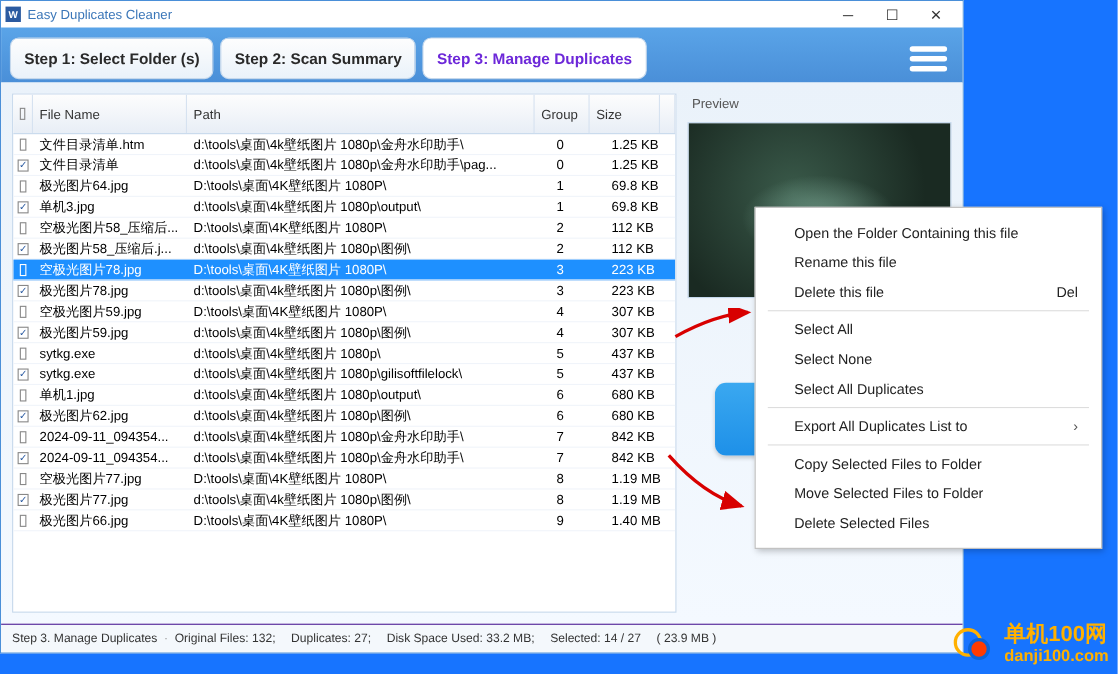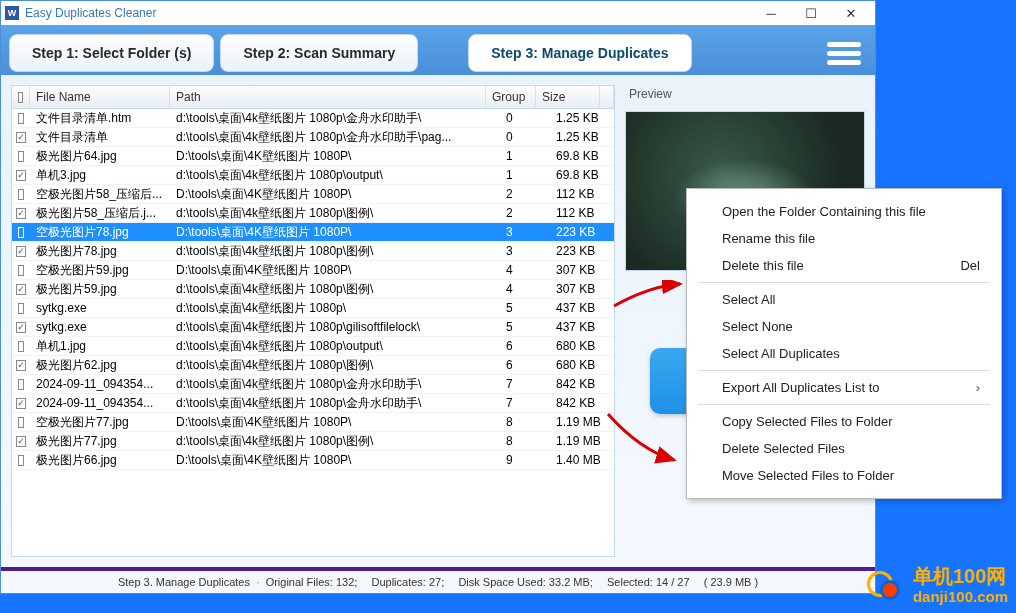--- a/index.html
+++ b/index.html
@@ -4,29 +4,29 @@
 <style>
 * { margin: 0; padding: 0; box-sizing: border-box; font-family: "Microsoft YaHei", Arial, sans-serif; }
 body { background: #1774ff; width: 1016px; height: 613px; overflow: hidden; position: relative; }
 .window { position: absolute; left: 0; top: 0; width: 876px; height: 594px; background: #fff; border: 1px solid #4a8fd8; display: flex; flex-direction: column; }
 .titlebar { height: 24px; background: #fff; display: flex; align-items: center; padding: 0 4px; font-size: 12px; color: #3a76b8; }
 .titlebar .icon { width: 14px; height: 14px; background: #2b5aa0; margin-right: 6px; display: inline-flex; align-items: center; justify-content: center; color: #fff; font-size: 9px; font-weight: bold; }
 .titlebar .spacer { flex: 1; }
 .winbtn { width: 40px; height: 22px; display: flex; align-items: center; justify-content: center; font-size: 13px; color: #333; cursor: pointer; }
 
 .tabbar { height: 50px; background: linear-gradient(#5aa4e8,#4a8fd8); display: flex; align-items: center; padding: 6px 8px 0 8px; gap: 6px; }
-.tab { flex: 0 0 auto; padding: 10px 22px; background: linear-gradient(#fdfdfd,#eaf2fa); border: 1px solid #c5d8ec; border-radius: 8px; font-size: 14px; font-weight: bold; color: #2a2a2a; cursor: pointer; }
-.tab.active { background: #fff; color: #0c4a6e; margin-left: 44px; }
+.tab { flex: 0 0 auto; padding: 10px 12px; background: linear-gradient(#fdfdfd,#eaf2fa); border: 1px solid #c5d8ec; border-radius: 8px; font-size: 14px; font-weight: bold; color: #2a2a2a; cursor: pointer; }
+.tab.active { background: #fff; color: #6d28d9; }
 .menu-icon { margin-left: auto; margin-right: 6px; cursor: pointer; }
 .menu-icon div { width: 34px; height: 5px; background: #fff; margin: 4px 0; border-radius: 3px; }
 
 .content { flex: 1; background: linear-gradient(#eaf2fa,#f4f9ff); display: flex; padding: 10px; gap: 10px; overflow: hidden; }
 
 .grid-wrap { flex: 1; background: #fff; border: 1px solid #c5d8ec; display: flex; flex-direction: column; overflow: hidden; }
-.grid-head { display: flex; background: linear-gradient(#fdfdfd,#e8eef6); border-bottom: 1px solid #c5d8ec; font-size: 12px; color: #333; height: 23px; justify-content: flex-end; }
+.grid-head { display: flex; background: linear-gradient(#fdfdfd,#e8eef6); border-bottom: 1px solid #c5d8ec; font-size: 12px; color: #333; height: 36px; justify-content: flex-end; }
 .grid-head .cell { padding: 3px 6px; border-right: 1px solid #d6e2f0; display: flex; align-items: center; }
 .grid-head .chk { width: 18px; }
 .col-name { width: 140px; }
 .col-path { flex: 1; }
 .col-group { width: 50px; }
 .col-size { width: 64px; }
 .col-scroll { width: 14px; }
 
 .grid-body { flex: 1; overflow-y: scroll; font-size: 12px; }
 .row { display: flex; height: 19px; align-items: center; border-bottom: 1px solid #f0f4fa; cursor: default; }
@@ -40,21 +40,21 @@
 .grid-body::-webkit-scrollbar-track { background: #f0f0f0; }
 .grid-body::-webkit-scrollbar-thumb { background: #c8c8c8; border: 1px solid #aaa; }
 
 .side { width: 240px; display: flex; flex-direction: column; gap: 8px; }
 .preview-lbl { font-size: 12px; color: #555; padding: 2px 4px; }
 .preview-img { width: 100%; height: 160px; background: radial-gradient(circle at 40% 40%, #3a5a4a 0%, #1a2a22 70%); border: 1px solid #c5d8ec; position: relative; overflow: hidden; }
 .preview-img::before { content:""; position:absolute; left:20%; top:30%; width:60%; height:50%; background: radial-gradient(ellipse, rgba(150,200,180,0.6), transparent 70%); }
 .meta { font-size: 11px; color: #444; text-align: center; }
 .managebtn { margin-top: 6px; align-self: center; width: 190px; height: 66px; background: linear-gradient(#3aa8f0,#1e90e8); border-radius: 10px; color: #fff; font-size: 22px; font-weight: bold; font-style: italic; display: flex; align-items: center; justify-content: center; text-align: center; cursor: pointer; box-shadow: 0 2px 4px rgba(0,0,0,0.2); }
 
-.statusbar { height: 26px; background: #f4f8fc; border-top: 4px solid #4c1d95; font-size: 11px; color: #333; display: flex; align-items: center; padding: 0 10px; gap: 4px; justify-content: center; }
+.statusbar { height: 26px; background: #f4f8fc; border-top: 1px solid #4c1d95; font-size: 11px; color: #333; display: flex; align-items: center; padding: 0 10px; gap: 4px; }
 .statusbar .sep { color: #999; margin: 0 2px; }
 
 .context-menu { position: absolute; left: 686px; top: 188px; width: 316px; background: #fff; border: 1px solid #bcbcbc; box-shadow: 2px 2px 6px rgba(0,0,0,0.25); padding: 9px; font-size: 13px; z-index: 100; }
 .context-menu .mi { padding: 6px 12px 6px 26px; cursor: default; display: flex; justify-content: space-between; color: #222; }
 .context-menu hr { border: none; border-top: 1px solid #ddd; margin: 3px 2px; }
 .context-menu .arrow { color: #555; }
 
 .arrow-ann { position: absolute; pointer-events: none; }
 .arrow-ann.a1 { left: 610px; top: 280px; width: 76px; height: 30px; }
 .arrow-ann.a2 { left: 604px; top: 410px; width: 76px; height: 56px; }
@@ -326,24 +326,24 @@
   <hr>
   <div class="mi">
       <span>Export All Duplicates List to</span>
       <span class="arrow">›</span>
     </div>
   <hr>
   <div class="mi">
       <span>Copy Selected Files to Folder</span>
     </div>
   <div class="mi">
+      <span>Move Selected Files to Folder</span>
+    </div>
+  <div class="mi">
       <span>Delete Selected Files</span>
-    </div>
-  <div class="mi">
-      <span>Move Selected Files to Folder</span>
     </div>
 </div>
 
 <svg class="arrow-ann a1" viewBox="0 0 76 30">
     <defs>
       <marker id="ah1" markerWidth="8" markerHeight="8" refX="6" refY="3" orient="auto">
         <path d="M0,0 L7,3 L0,6 Z" fill="#d80000"></path>
       </marker>
     </defs>
     <path d="M4,26 Q40,6 70,4" stroke="#d80000" stroke-width="3" fill="none" marker-end="url(#ah1)"></path>

